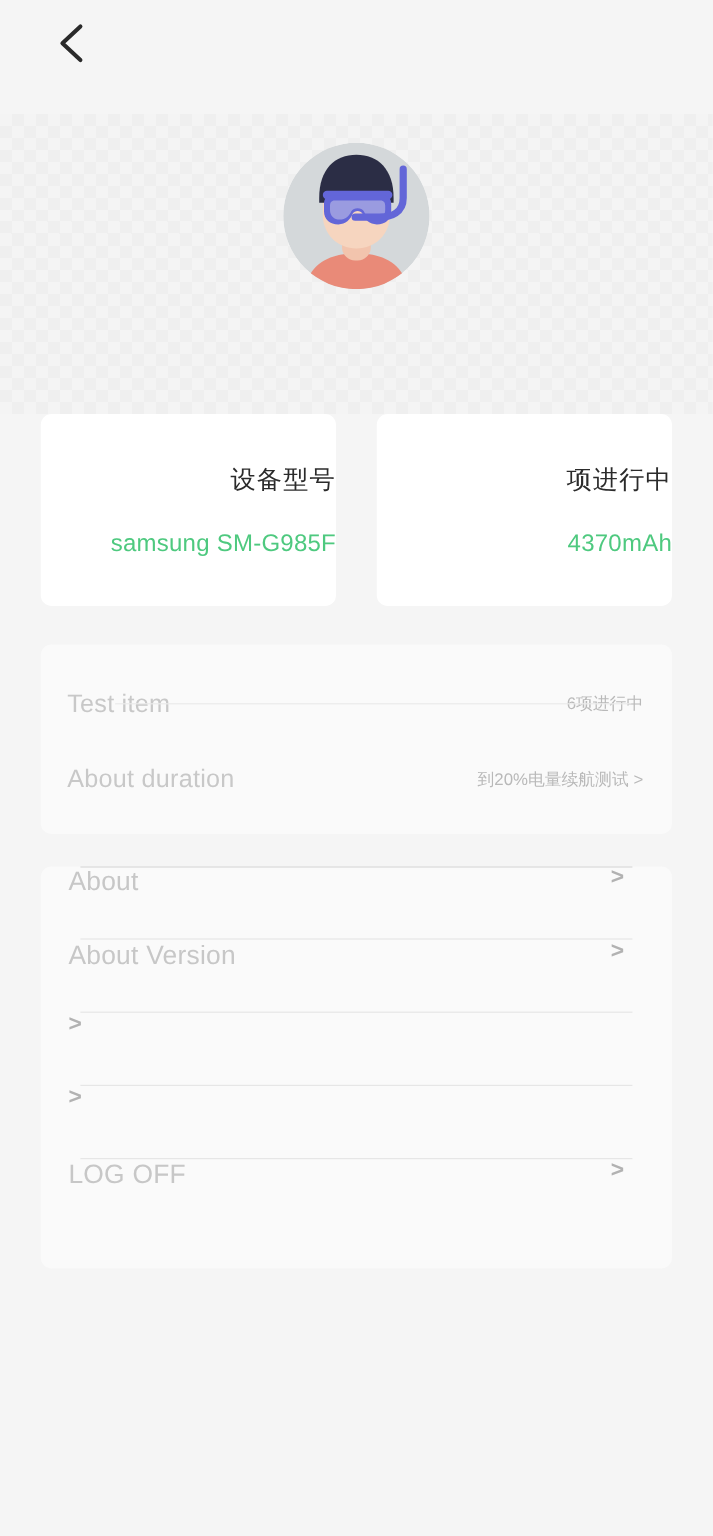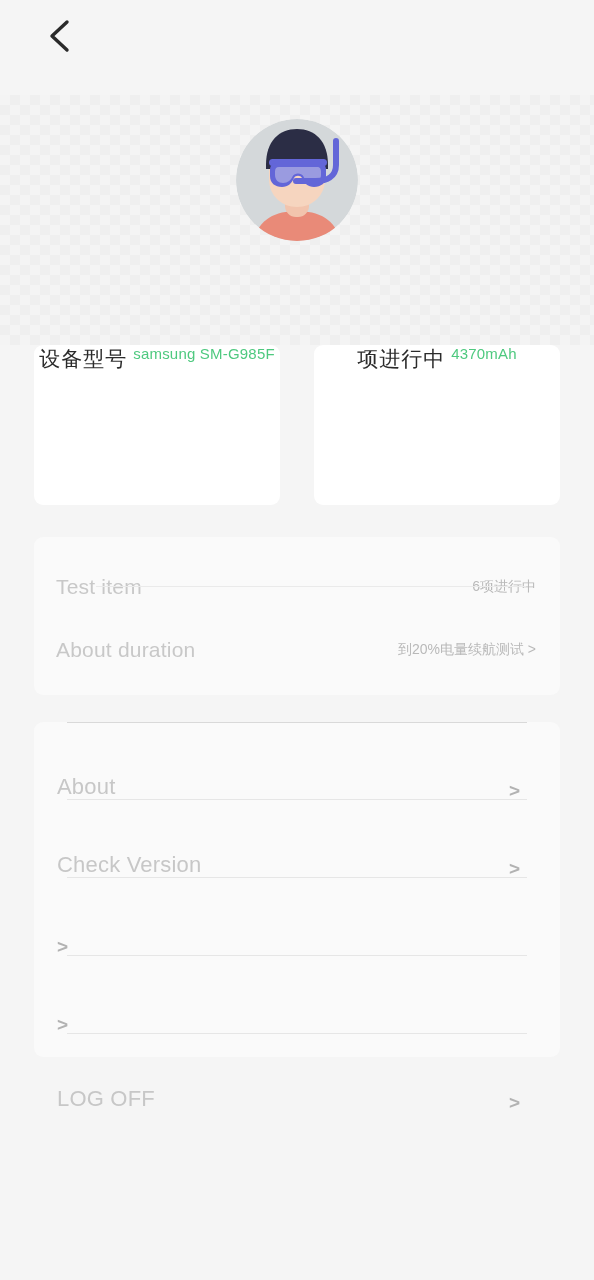--- a/index.html
+++ b/index.html
@@ -83,33 +83,33 @@
     display: flex;
     justify-content: space-between;
     z-index: 4;
   }
   .info-card {
     width: 246px;
     height: 160px;
     background: #ffffff;
     border-radius: 9px;
     display: flex;
-    flex-direction: row;
-    align-items: flex-start;
+    flex-direction: column;
+    align-items: flex-end;
     justify-content: center;
     gap: 6px;
   }
   .info-card-title {
     font-size: 21px;
     color: #2b2b2b;
     letter-spacing: 1px;
     margin-bottom: 22px;
   }
   .info-card-value {
-    font-size: 15px;
+    font-size: 20px;
     color: #4ec97f;
     letter-spacing: 0.2px;
   }
 
   
   #test-panel {
     position: absolute;
     left: 34px;
     top: 537px;
     width: 526px;
@@ -158,23 +158,23 @@
   #menu-top-rule {
     position: absolute;
     left: 33px;
     top: 0;
     width: 460px;
     height: 1px;
     background: #d9d9d9;
   }
   .menu-item {
     position: relative;
-    height: 78px;
-    display: flex;
-    align-items: flex-end;
+    height: 61px;
+    display: flex;
+    align-items: flex-start;
     justify-content: space-between;
     padding: 0 40px 0 23px;
     cursor: pointer;
   }
   #menu-panel .menu-item:first-of-type { margin-top: 7px; }
   .menu-label {
     font-size: 22px;
     color: #c7c7c7;
     letter-spacing: 0.2px;
   }
@@ -267,21 +267,21 @@
   <div id="menu-panel">
     <div id="menu-top-rule"></div>
 
     <div class="menu-item">
       <span class="menu-label">About</span>
       <span class="menu-chevron">&gt;</span>
       <div class="menu-divider"></div>
     </div>
 
     <div class="menu-item">
-      <span class="menu-label">Check Version</span>
+      <span class="menu-label">About Version</span>
       <span class="menu-chevron">&gt;</span>
       <div class="menu-divider"></div>
     </div>
 
     <div class="menu-item">
       <span class="menu-chevron">&gt;</span>
       <div class="menu-divider"></div>
     </div>
 
     <div class="menu-item">

